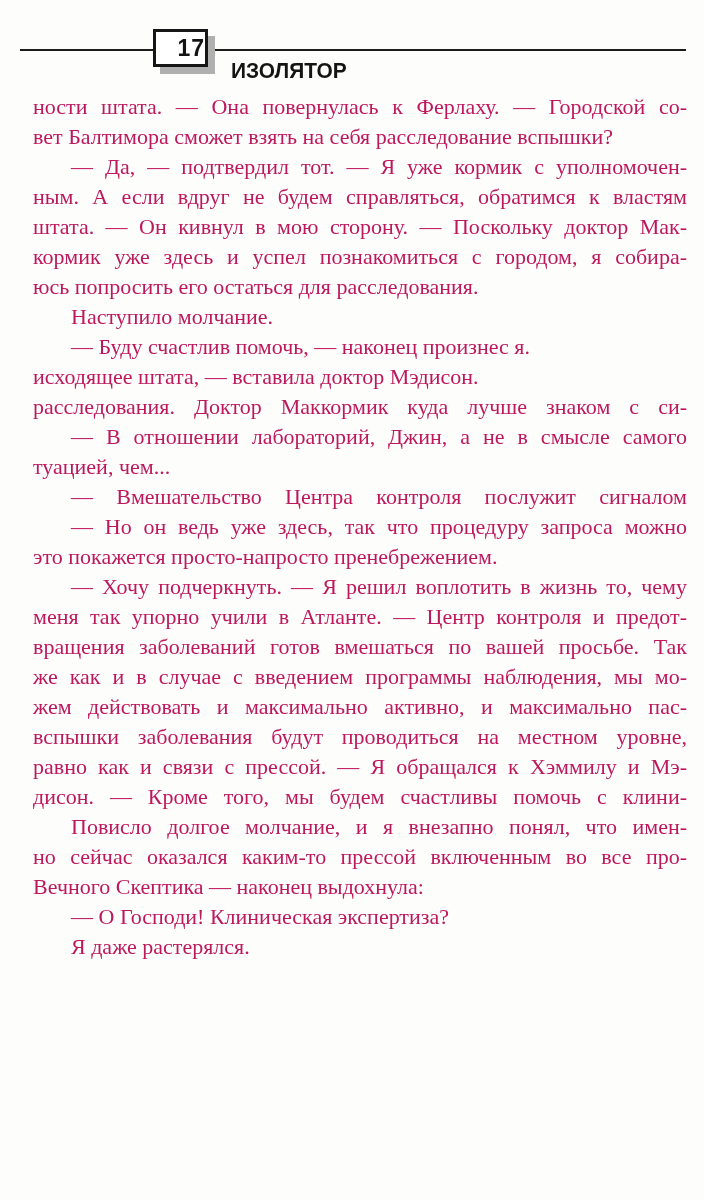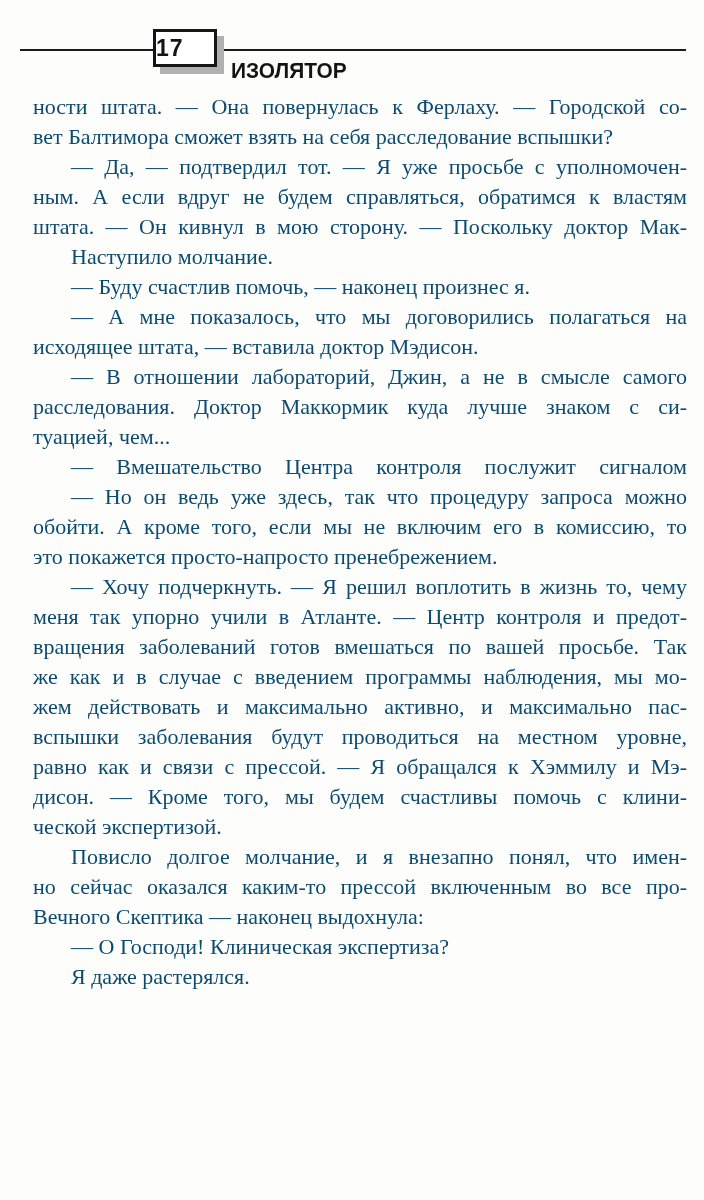--- a/index.html
+++ b/index.html
@@ -20,29 +20,29 @@
     left: 20px;
     top: 49px;
     width: 666px;
     height: 2px;
     background: #1b1b1b;
   }
   .page-num-box {
     position: absolute;
     left: 153px;
     top: 29px;
-    width: 64px;
+    width: 55px;
     height: 38px;
     box-sizing: border-box;
     background: #ffffff;
     border: 3px solid #161616;
     box-shadow: 7px 7px 0 #b0b0b0;
     display: flex;
     align-items: center;
-    justify-content: flex-start;
+    justify-content: flex-end;
   }
   .page-num {
     font-family: "Liberation Sans", sans-serif;
     font-weight: bold;
     font-size: 23px;
     color: #141414;
     letter-spacing: 1px;
   }
   .running-title {
     position: absolute;
@@ -57,21 +57,21 @@
     transform-origin: left center;
     white-space: nowrap;
   }
   .text-block {
     position: absolute;
     left: 33px;
     top: 92px;
     width: 654px;
     font-size: 22px;
     line-height: 30px;
-    color: #0c4a6e;
+    color: #be185d;
   }
   .paragraph { margin: 0; }
   .line {
     text-align: justify;
     text-align-last: justify;
     white-space: normal;
   }
   .line.last { text-align-last: left; }
   .line.indent { text-indent: 38px; }
 </style>
@@ -83,57 +83,56 @@
   <div class="page-num-box">
     <span class="page-num">17</span>
   </div>
   <div class="running-title">ИЗОЛЯТОР</div>
   <div class="text-block" id="text-block">
       <div class="paragraph">
         <div class="line">ности штата. — Она повернулась к Ферлаху. — Городской со-</div>
         <div class="line last">вет Балтимора сможет взять на себя расследование вспышки?</div>
       </div>
       <div class="paragraph">
-        <div class="line indent">— Да, — подтвердил тот. — Я уже просьбе с уполномочен-</div>
+        <div class="line indent">— Да, — подтвердил тот. — Я уже кормик с уполномочен-</div>
         <div class="line">ным. А если вдруг не будем справляться, обратимся к властям</div>
         <div class="line">штата. — Он кивнул в мою сторону. — Поскольку доктор Мак-</div>
+        <div class="line">кормик уже здесь и успел познакомиться с городом, я собира-</div>
+        <div class="line last">юсь попросить его остаться для расследования.</div>
       </div>
       <div class="paragraph">
         <div class="line last indent">Наступило молчание.</div>
       </div>
       <div class="paragraph">
         <div class="line last indent">— Буду счастлив помочь, — наконец произнес я.</div>
       </div>
       <div class="paragraph">
-        <div class="line indent">— А мне показалось, что мы договорились полагаться на</div>
         <div class="line last">исходящее штата, — вставила доктор Мэдисон.</div>
       </div>
       <div class="paragraph">
+        <div class="line">расследования. Доктор Маккормик куда лучше знаком с си-</div>
         <div class="line indent">— В отношении лабораторий, Джин, а не в смысле самого</div>
-        <div class="line">расследования. Доктор Маккормик куда лучше знаком с си-</div>
         <div class="line last">туацией, чем...</div>
       </div>
       <div class="paragraph">
         <div class="line indent">— Вмешательство Центра контроля послужит сигналом</div>
       </div>
       <div class="paragraph">
         <div class="line indent">— Но он ведь уже здесь, так что процедуру запроса можно</div>
-        <div class="line">обойти. А кроме того, если мы не включим его в комиссию, то</div>
         <div class="line last">это покажется просто-напросто пренебрежением.</div>
       </div>
       <div class="paragraph">
         <div class="line indent">— Хочу подчеркнуть. — Я решил воплотить в жизнь то, чему</div>
         <div class="line">меня так упорно учили в Атланте. — Центр контроля и предот-</div>
         <div class="line">вращения заболеваний готов вмешаться по вашей просьбе. Так</div>
         <div class="line">же как и в случае с введением программы наблюдения, мы мо-</div>
         <div class="line">жем действовать и максимально активно, и максимально пас-</div>
         <div class="line">вспышки заболевания будут проводиться на местном уровне,</div>
         <div class="line">равно как и связи с прессой. — Я обращался к Хэммилу и Мэ-</div>
         <div class="line">дисон. — Кроме того, мы будем счастливы помочь с клини-</div>
-        <div class="line last">ческой экспертизой.</div>
       </div>
       <div class="paragraph">
         <div class="line indent">Повисло долгое молчание, и я внезапно понял, что имен-</div>
         <div class="line">но сейчас оказался каким-то прессой включенным во все про-</div>
         <div class="line last">Вечного Скептика — наконец выдохнула:</div>
       </div>
       <div class="paragraph">
         <div class="line last indent">— О Господи! Клиническая экспертиза?</div>
       </div>
       <div class="paragraph">

